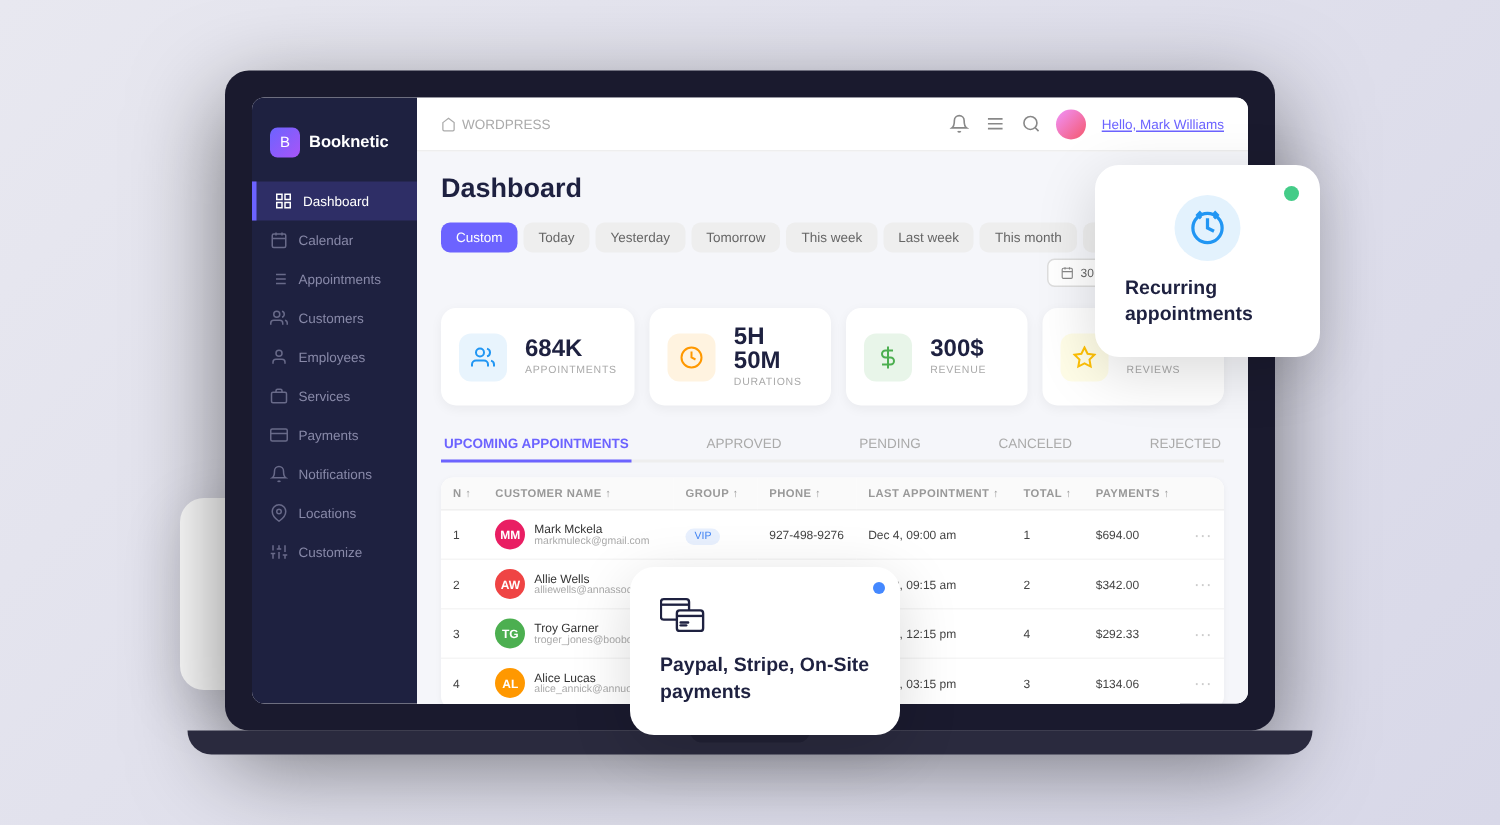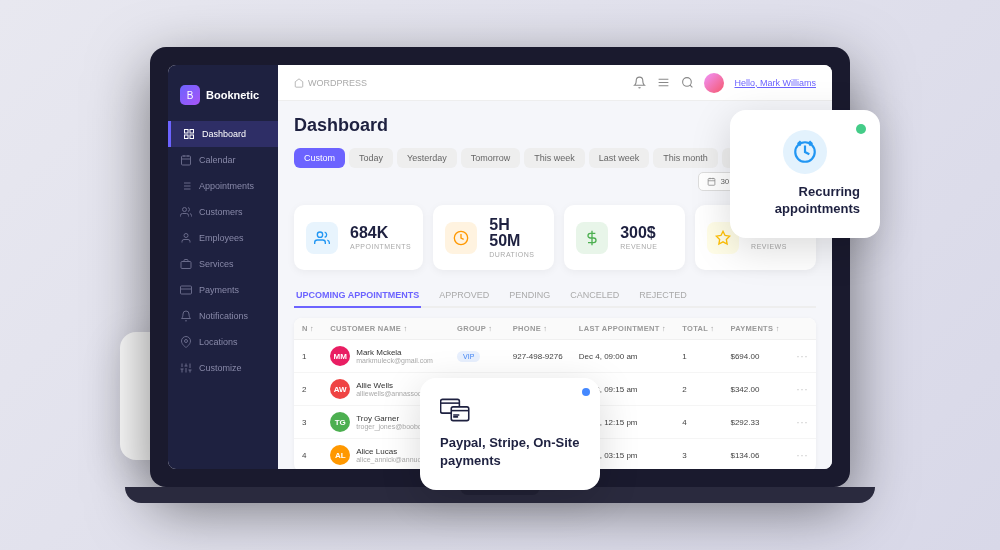--- a/index.html
+++ b/index.html
@@ -269,20 +269,21 @@
       letter-spacing: 0.5px;
       margin-top: 2px;
     }
 
     
     .tabs-row {
       display: flex;
       gap: 16px;
       border-bottom: 2px solid #eee;
       margin-bottom: 10px;
+      justify-content: space-between;
     }
 
     .tab {
       font-size: 9px;
       padding: 6px 2px;
       cursor: pointer;
       color: #aaa;
       border-bottom: 2px solid transparent;
       margin-bottom: -2px;
     }
@@ -390,21 +391,21 @@
       left: 30px;
       bottom: 60px;
       width: 150px;
       text-align: center;
     }
 
     .floating-card.recurring {
       right: 30px;
       top: 80px;
       width: 150px;
-      text-align: right;
+      text-align: left;
     }
 
     .floating-card.payments {
       bottom: 30px;
       left: 50%;
       transform: translateX(-80px);
       width: 180px;
     }
 
     .card-icon-circle {

